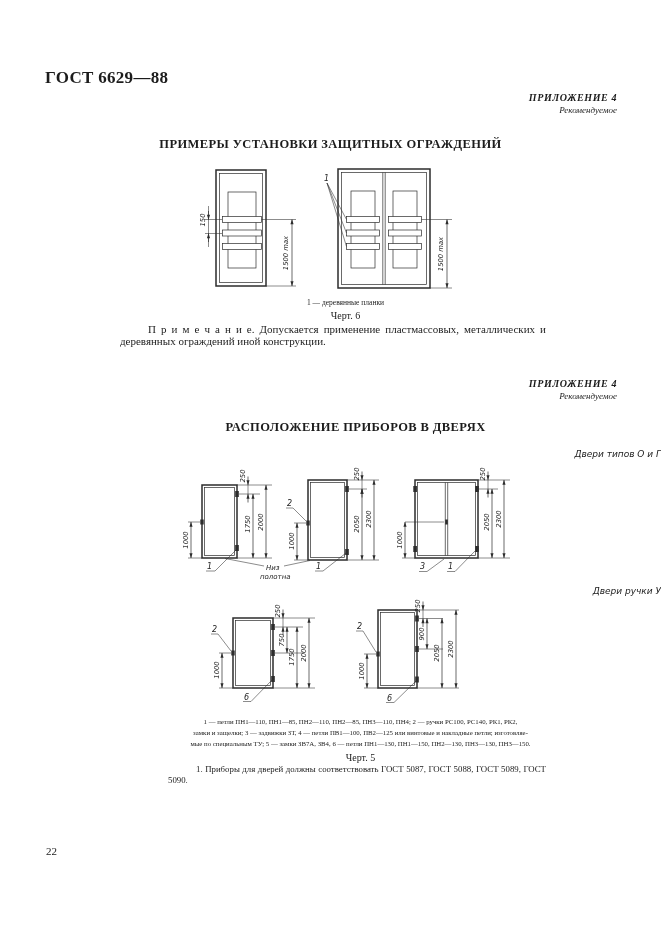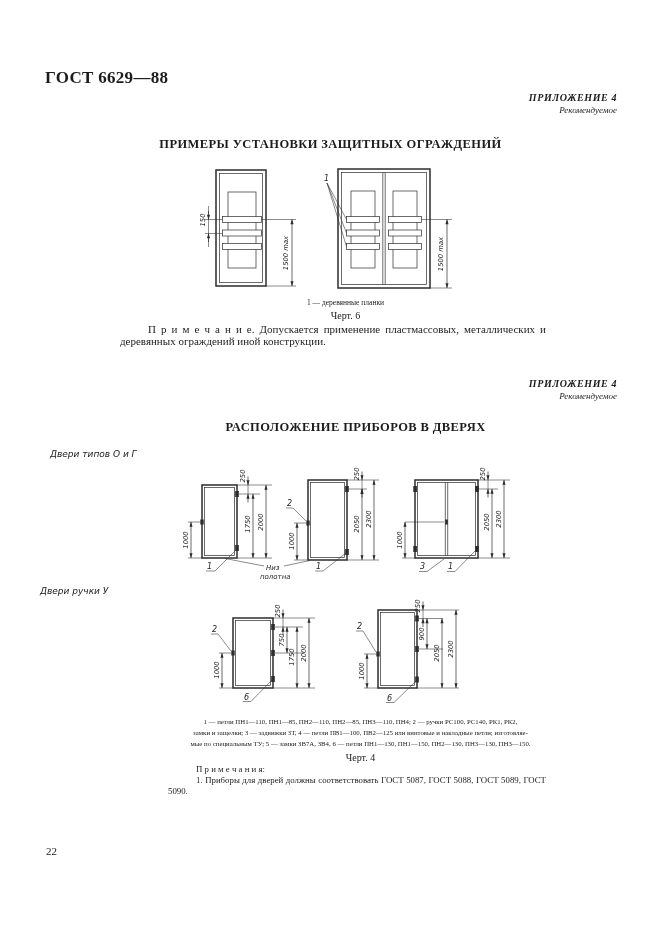--- a/index.html
+++ b/index.html
@@ -10,21 +10,21 @@
   .abs{position:absolute;}
   .doc-number{left:45px;top:62px;font-size:17px;font-weight:bold;letter-spacing:.3px;margin-top:6px;}
   .appendix{right:44px;text-align:right;font-style:italic;line-height:12px;}
   .appendix .app-label{font-size:10px;font-weight:bold;letter-spacing:.6px;}
   .appendix .app-sub{font-size:9px;}
   .app3{top:92px;}
   .app4{top:378px;}
   .sec-title{left:0;right:0;text-align:center;font-weight:bold;font-size:12.5px;letter-spacing:.4px;}
   .title1{top:137px;}
   .title2{top:420px;left:50px;}
-  .sub-title{left:50px;right:0;text-align:left;font-style:italic;
+  .sub-title{left:50px;right:0;text-align:right;font-style:italic;
     font-family:"DejaVu Sans",sans-serif;font-size:9px;}
   .sub1{top:449px;}
   .sub2{top:586px;left:40px;}
   .fig-caption{left:30px;right:0;text-align:center;font-size:7.5px;top:298px;}
   .fig-label{left:30px;right:0;text-align:center;font-size:10px;}
   .fig6-label{top:310px;}
   .fig7-label{top:752px;left:60px;}
   .note-block{left:120px;top:324px;width:426px;font-size:11px;line-height:11.5px;text-indent:28px;text-align:justify;}
   .legend{left:60px;right:0;top:716px;text-align:center;font-size:6.8px;line-height:11px;font-style:italic;}
   .legend div{font-style:normal;}
@@ -288,20 +288,19 @@
     <polyline class="ext" points="191,104.5 199,104.5 221,83"></polyline>
   </g>
 </svg>
 
 <div class="abs legend">
   <div>1 — петли ПН1—110, ПН1—85, ПН2—110, ПН2—85, ПН3—110, ПН4; 2 — ручки РС100, РС140, РК1, РК2,</div>
   <div>замки и защелки; 3 — задвижки ЗТ, 4 — петли ПВ1—100, ПВ2—125 или винтовые и накладные петли; изготовляе-</div>
   <div>мые по специальным ТУ; 5 — замки ЗВ7А, ЗВ4, 6 — петли ПН1—130, ПН1—150, ПН2—130, ПН3—130, ПН3—150.</div>
 </div>
 
-<div class="abs fig-label fig7-label">Черт. 4</div>
+<div class="abs fig-label fig7-label">Черт. 5</div>
 
 <div class="abs notes">
-  <div class="n-title">П р и м е ч а н и я:</div>
   <p>1. Приборы для дверей должны соответствовать ГОСТ 5087, ГОСТ 5088, ГОСТ 5089, ГОСТ 5090.</p>
 </div>
 
 <div class="abs page-num">22</div>
 
 </body></html>

